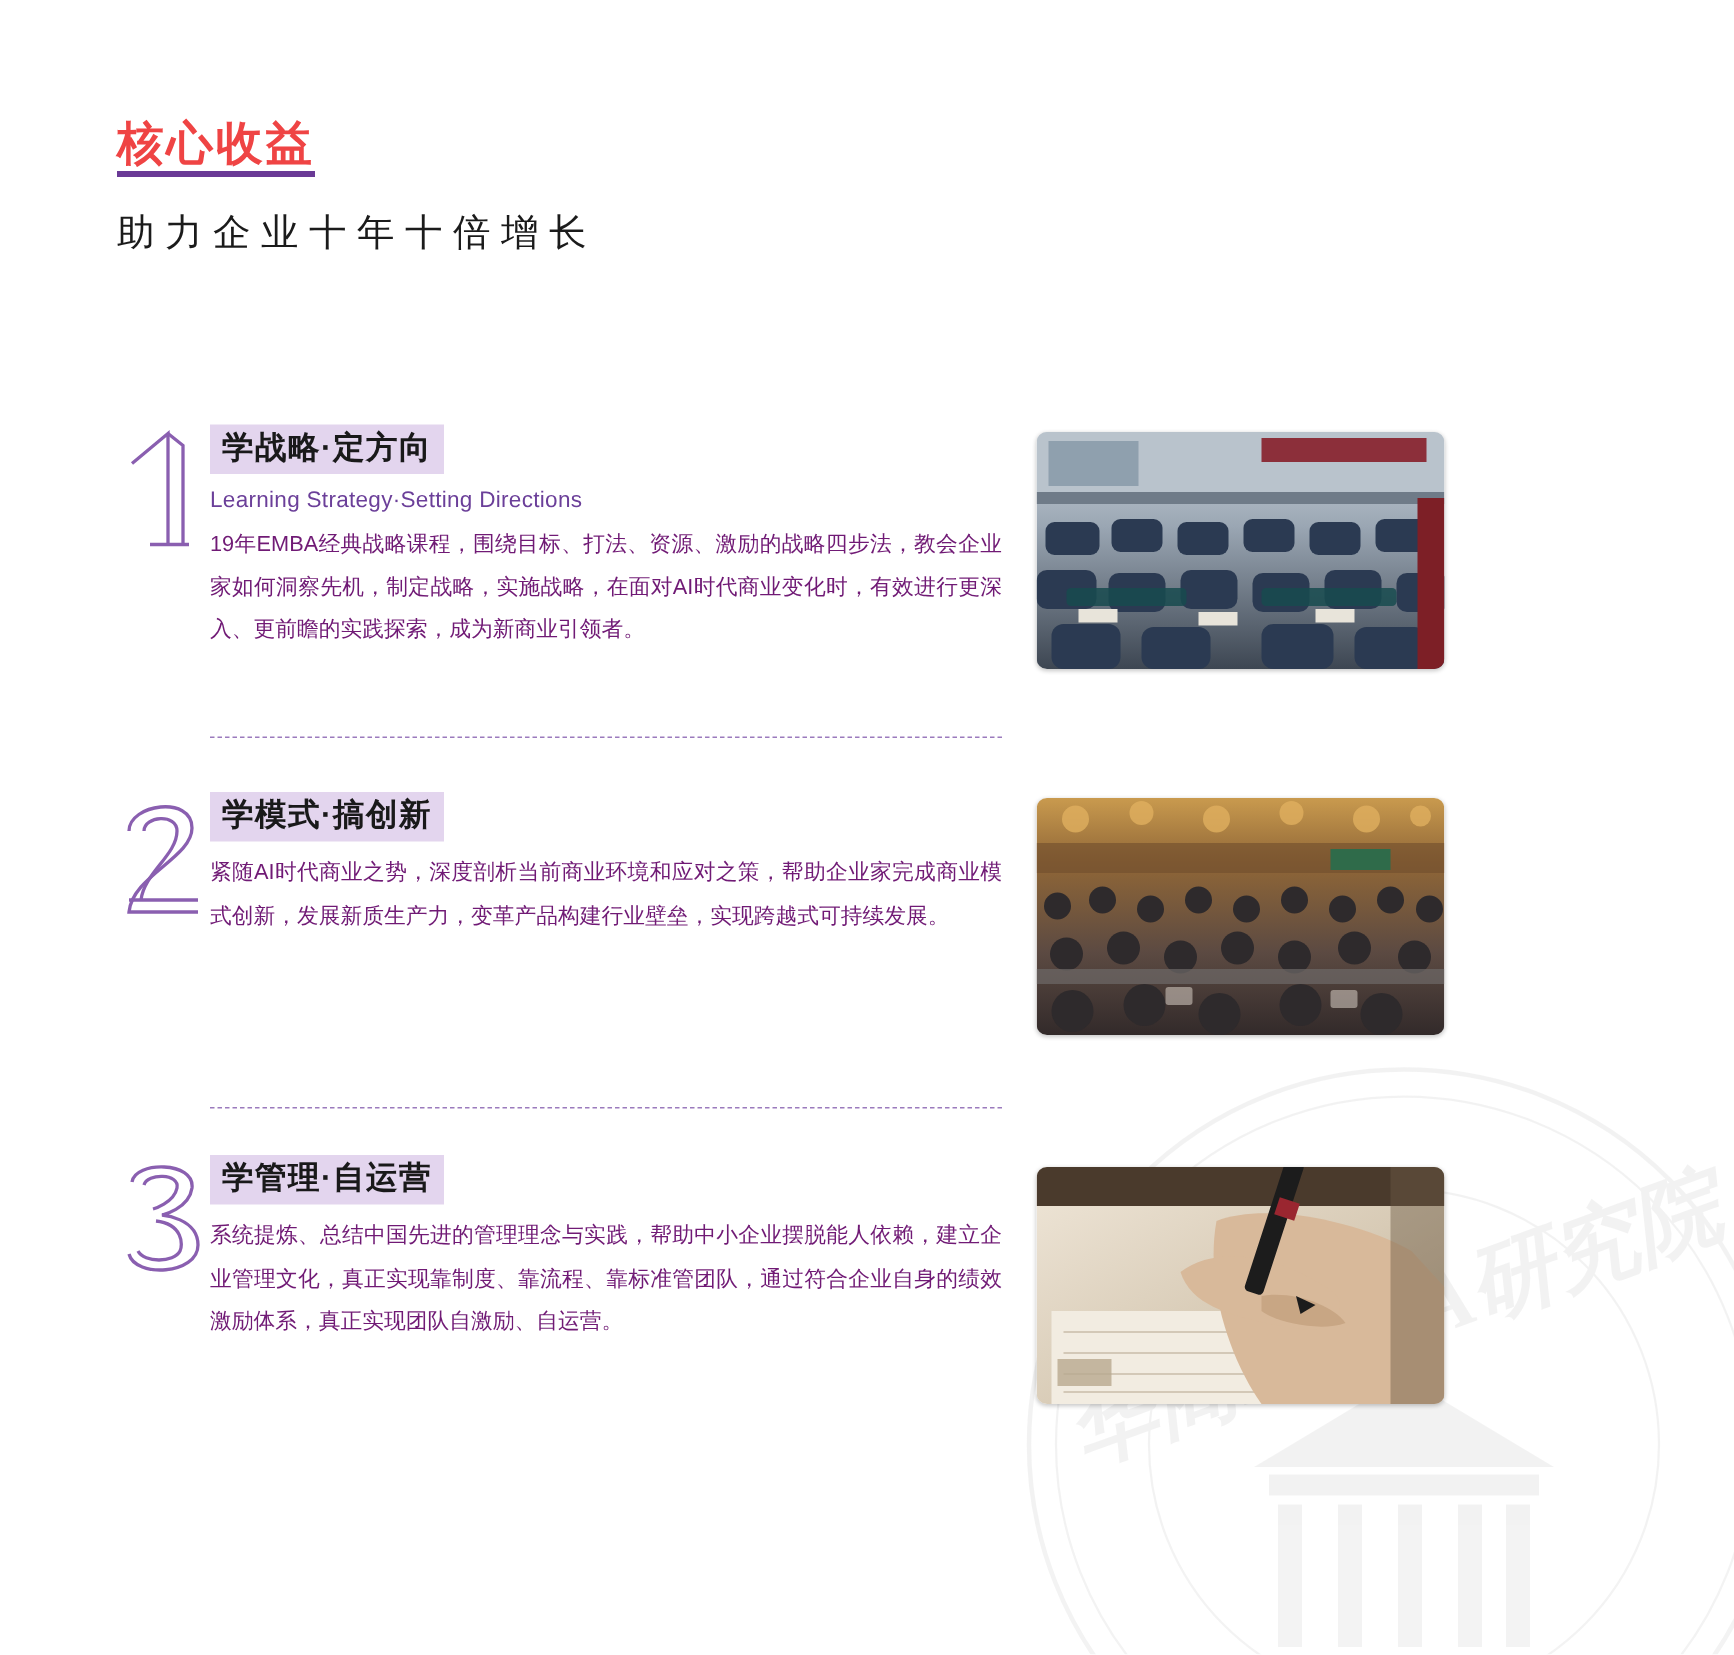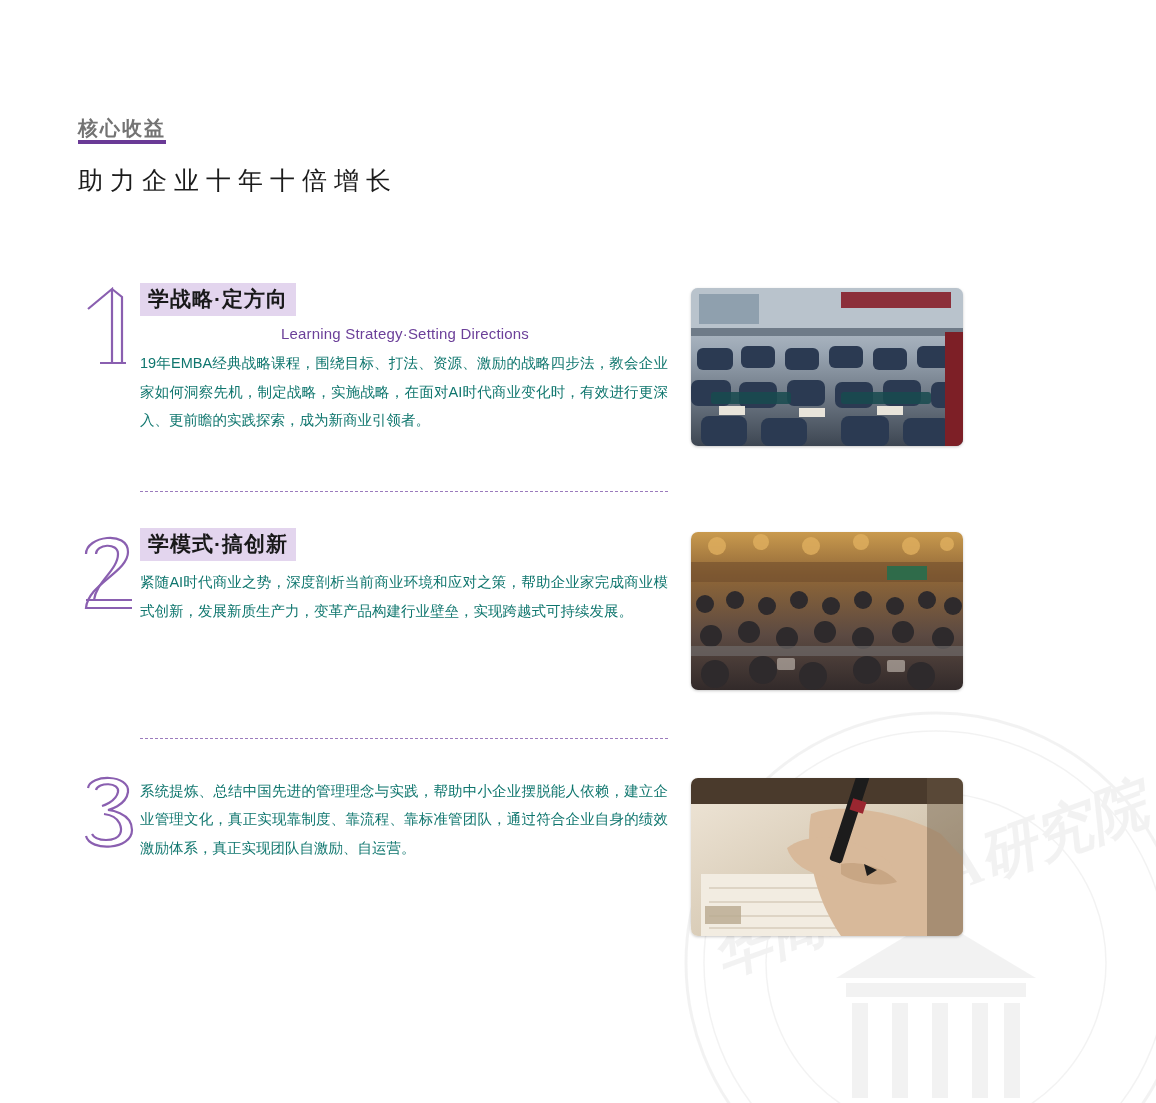--- a/index.html
+++ b/index.html
@@ -27,28 +27,27 @@
     height: 560px;
     opacity: 0.10;
     pointer-events: none;
   }
   .watermark svg { width: 100%; height: 100%; display: block; }
 
   
   .header { position: absolute; left: 78px; top: 80px; }
   .title-row { display: flex; align-items: baseline; gap: 22px; }
   .title-cn {
-    font-size: 20px;
+    font-size: 31px;
     font-weight: bold;
-    color: #737373;
+    color: #ef4444;
     letter-spacing: 2px;
     border-bottom: 4px solid #6a3a96;
     padding-bottom: 1px;
     line-height: 1.05;
-    margin-top: 38px;
   }
   .title-en {
     font-size: 27px;
     font-weight: bold;
     letter-spacing: 2px;
     color: #dcd6e4;
   }
   .subtitle {
     margin-top: 20px;
     font-size: 25px;
@@ -83,26 +82,25 @@
     font-weight: bold;
     letter-spacing: 1px;
     padding: 3px 8px 4px 8px;
     line-height: 1.25;
   }
   .head-en {
     margin-top: 9px;
     font-size: 15px;
     color: #6b3f99;
     letter-spacing: 0.2px;
-    text-align: center;
   }
   .body-text {
     margin-top: 7px;
     font-size: 14.5px;
-    color: #0f766e;
+    color: #701a75;
     line-height: 1.95;
     text-align: justify;
     width: 528px;
   }
 
   
   .photo {
     position: absolute;
     width: 272px;
     height: 158px;
@@ -297,20 +295,21 @@
 
   <div class="item item-3">
     <div class="numeral">
       <svg viewBox="0 0 66 86">
         <path d="M10 18 C12 4, 52 4, 50 22 C48 36, 30 40, 30 40 C30 40, 54 42, 54 60 C54 80, 12 82, 8 66" fill="none" stroke="#8a5fb0" stroke-width="2.2"></path>
         <path d="M18 20 C20 12, 42 12, 40 22 C38 32, 24 36, 24 36" fill="none" stroke="#8a5fb0" stroke-width="2.2"></path>
         <path d="M26 44 C44 46, 44 60, 42 64 C38 72, 18 72, 14 64" fill="none" stroke="#8a5fb0" stroke-width="2.2"></path>
       </svg>
     </div>
     <div class="content">
+      <div class="head-cn">学管理·自运营</div>
       <div class="body-text">系统提炼、总结中国先进的管理理念与实践，帮助中小企业摆脱能人依赖，建立企业管理文化，真正实现靠制度、靠流程、靠标准管团队，通过符合企业自身的绩效激励体系，真正实现团队自激励、自运营。</div>
     </div>
   </div>
 
   <div class="photo photo-3">
     <svg viewBox="0 0 272 158" preserveAspectRatio="none">
       <defs>
         <linearGradient id="g3" x1="0" y1="0" x2="1" y2="1">
           <stop offset="0%" stop-color="#efe6d8"></stop>
           <stop offset="55%" stop-color="#d8cbb6"></stop>

